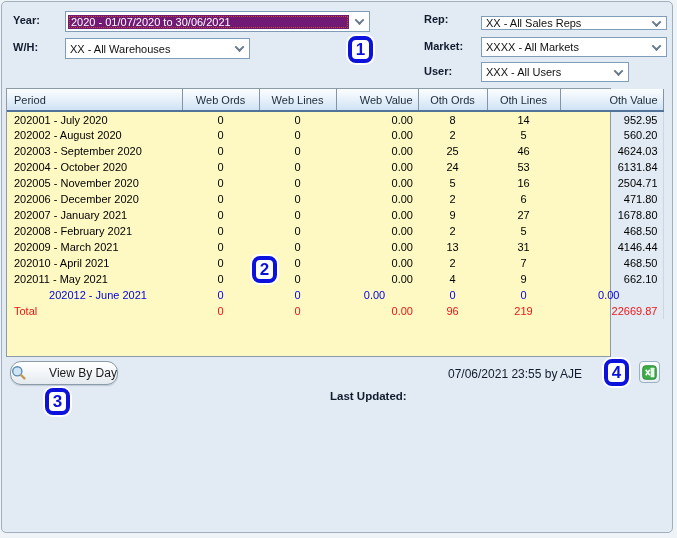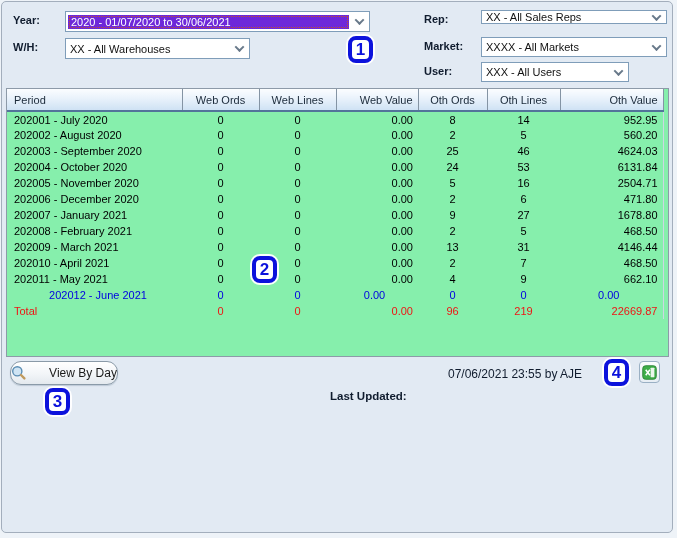--- a/index.html
+++ b/index.html
@@ -10,26 +10,26 @@
            background: #e2eaf3; border: 1px solid #a3aebc; border-radius: 5px; }
 
   
   .flabel { position: absolute; font-size: 11px; font-weight: bold; color: #101c2e; }
   .combo { position: absolute; background: #fff; border: 1px solid #7f9db9; height: 21px;
            display: flex; align-items: center; font-size: 11px; color: #111; cursor: default; }
   .combo .val { flex: 1 1 auto; padding: 0 4px; white-space: nowrap; overflow: hidden; }
   .combo .chevbox { width: 20px; display: flex; align-items: center; justify-content: center; flex: 0 0 auto; }
   .chev { width: 7px; height: 7px; border-right: 2px solid #68798a; border-bottom: 2px solid #68798a;
           transform: rotate(45deg) translate(-1px,-1px); }
-  .combo.focused .val { background: #6d28d9; color: #fff; outline: 1px dotted #c8502a; outline-offset: -2px;
+  .combo.focused .val { background: #701a75; color: #fff; outline: 1px dotted #c8502a; outline-offset: -2px;
                         margin: 2px 0 2px 2px; padding: 1px 3px; }
 
   
-  .gridbox { position: absolute; left: 6px; top: 88px; width: 663px; height: 269px;
-             background: #86efac; border: 1px solid #8d9aa8; }
+  .gridbox { position: absolute; left: 6px; top: 88px; width: 605px; height: 269px;
+             background: #fef9c3; border: 1px solid #8d9aa8; }
   table.grid { border-collapse: collapse; width: 656px; table-layout: fixed;
                border-right: 1px solid #ccd7e3; }
   table.grid th { height: 22px; font-size: 11px; font-weight: normal; color: #1b2a3a;
       background: linear-gradient(180deg, #fbfdff 0%, #e9f2fb 45%, #cfe2f4 100%);
       border-right: 1px solid #8494a4; border-bottom: 2px solid #52749a; cursor: default; }
   table.grid td { height: 16px; font-size: 11px; color: #000; white-space: nowrap; }
   .a-left   { text-align: left;  padding-left: 7px; }
   .a-center { text-align: center; }
   .a-right  { text-align: right; padding-right: 5px; }
   tr.current td { color: #0000e0; text-align: center; }
@@ -75,21 +75,21 @@
 
   <span class="flabel" style="left:13px; top:41px;">W/H:</span>
   <div class="combo" style="left:65px; top:38px; width:185px;">
     <span class="val">XX - All Warehouses</span>
     <span class="chevbox">
         <span class="chev"></span>
       </span>
   </div>
 
   <span class="flabel" style="left:424px; top:13px;">Rep:</span>
-  <div class="combo" style="left:481px; top:10px; width:186px; height:14px;">
+  <div class="combo" style="left:481px; top:16px; width:186px; height:14px;">
     <span class="val">XX - All Sales Reps</span>
     <span class="chevbox">
         <span class="chev"></span>
       </span>
   </div>
 
   <span class="flabel" style="left:424px; top:40px;">Market:</span>
   <div class="combo" style="left:481px; top:37px; width:186px; height:20px;">
     <span class="val">XXXX - All Markets</span>
     <span class="chevbox">

